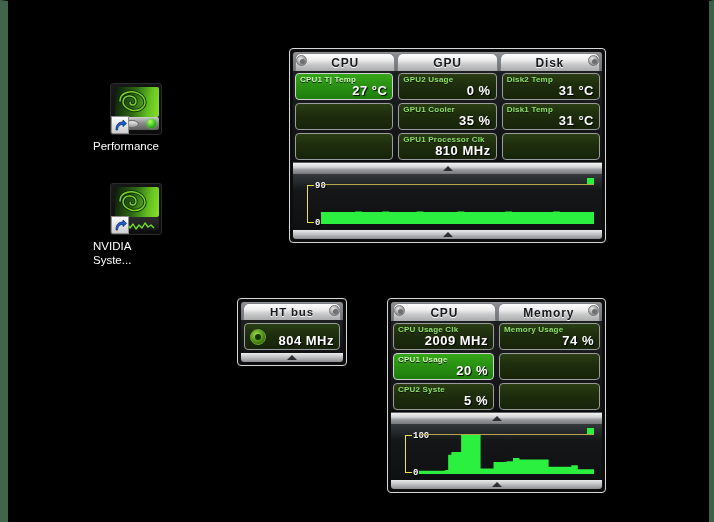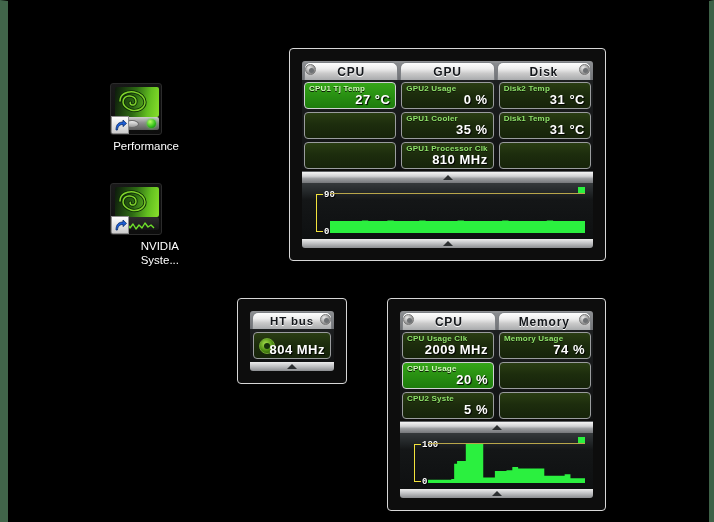--- a/index.html
+++ b/index.html
@@ -20,21 +20,21 @@
     background: #000000;
     border-left: 8px solid #41654a;
     border-right: 5px solid #3d6147;
     border-top: 1px solid #000;
   }
 
   
   .desk-icon {
     position: absolute;
     width: 86px;
-    text-align: right;
+    text-align: left;
     cursor: default;
   }
   .desk-icon .glyph {
     width: 52px;
     height: 52px;
     margin: 0 auto;
     position: relative;
     border-radius: 3px;
     background: linear-gradient(150deg,#1a1a1a 0%, #111 45%, #0c0c0c 100%);
     border: 1px solid #2b2b2b;
@@ -100,21 +100,21 @@
     text-shadow: 1px 1px 2px #000;
     font-family: "Liberation Sans", sans-serif;
   }
 
   
   .gadget {
     position: absolute;
     background: #0d0d0d;
     border: 1px solid #d7d7d7;
     border-radius: 4px;
-    padding: 12px;
+    padding: 3px;
     box-shadow: 0 2px 5px rgba(0,0,0,.8);
   }
 
   
   .gheader {
     display: flex;
     height: 19px;
     background: linear-gradient(180deg,#8f9194 0%,#6e7074 100%);
     border-radius: 3px 3px 0 0;
     position: relative;

